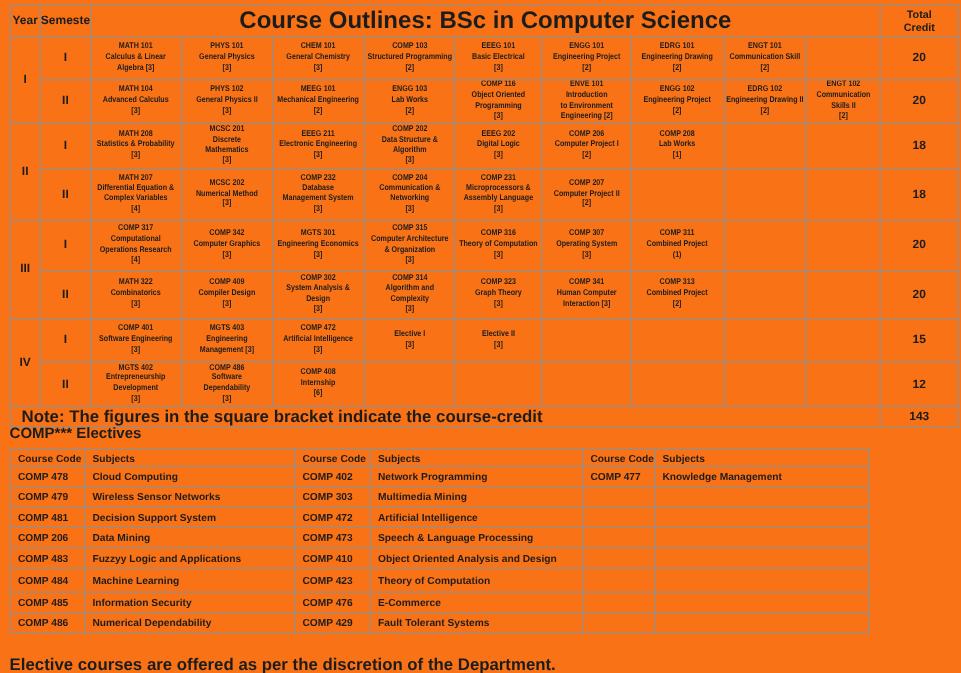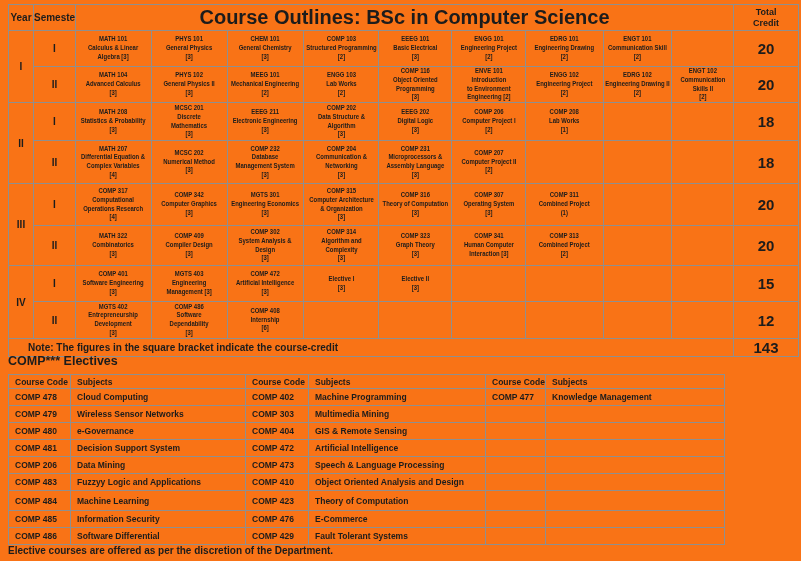--- a/index.html
+++ b/index.html
@@ -11,29 +11,29 @@
   
   .main { position:absolute; left:8px; top:4px; width:790px; border:1px solid #4f4f4f; }
   .main td { border:1px solid #8f8f8f; text-align:center; vertical-align:middle; padding:0; overflow:hidden; }
   .main .title { font-size:20px; font-weight:bold; }
   .main .hcell { font-size:10px; font-weight:bold; }
   .main .tch { font-size:9px; font-weight:bold; white-space:pre-line; line-height:1.15; }
   .main .yr  { font-size:10px; font-weight:bold; }
   .main .sem { font-size:10px; font-weight:bold; }
   .cc { font-size:7px; font-weight:bold; line-height:1.25; white-space:pre-line;
         width:117.6%; margin-left:-8.8%; transform:scaleX(.85); transform-origin:50% 50%; }
-  .main .tot { font-size:15px; font-weight:bold; }
-  .main .noteCell { text-align:left; font-size:10px; font-weight:bold; padding-left:19px; }
+  .main .tot { font-size:10px; font-weight:bold; }
+  .main .noteCell { text-align:left; font-size:14px; font-weight:bold; padding-left:9px; }
 
   
   .etitle { position:absolute; left:8px; top:354px; font-size:12.5px; font-weight:bold; }
   .elect { position:absolute; left:8px; top:374px; width:716px; border:1px solid #666; }
   .elect td { border:1px solid #8f8f8f; font-size:8.5px; font-weight:bold; text-align:left;
               vertical-align:middle; padding:0 2px 0 6px; overflow:hidden; white-space:nowrap; }
-  .footer { position:absolute; left:8px; top:545px; font-size:10px; font-weight:bold; }
+  .footer { position:absolute; left:8px; top:545px; font-size:14px; font-weight:bold; }
 </style>
 </head>
 <body>
 
 <div class="page">
 
   <table class="main">
     <colgroup>
       <col style="width:25px">
         <col style="width:42px">
@@ -453,37 +453,29 @@
       <td>Subjects</td>
       <td>Course Code</td>
       <td>Subjects</td>
       <td>Course Code</td>
       <td>Subjects</td>
     </tr>
     <tr style="height:17px">
       <td>COMP 478</td>
       <td>Cloud Computing</td>
       <td>COMP 402</td>
-      <td>Machine Programming</td>
+      <td>Network Programming</td>
       <td>COMP 477</td>
       <td>Knowledge Management</td>
     </tr>
     <tr style="height:17px">
       <td>COMP 479</td>
       <td>Wireless Sensor Networks</td>
       <td>COMP 303</td>
       <td>Multimedia Mining</td>
-      <td></td>
-      <td></td>
-    </tr>
-    <tr style="height:17px">
-      <td>COMP 480</td>
-      <td>e-Governance</td>
-      <td>COMP 404</td>
-      <td>GIS &amp; Remote Sensing</td>
       <td></td>
       <td></td>
     </tr>
     <tr style="height:17px">
       <td>COMP 481</td>
       <td>Decision Support System</td>
       <td>COMP 472</td>
       <td>Artificial Intelligence</td>
       <td></td>
       <td></td>
@@ -515,21 +507,21 @@
     <tr style="height:17px">
       <td>COMP 485</td>
       <td>Information Security</td>
       <td>COMP 476</td>
       <td>E-Commerce</td>
       <td></td>
       <td></td>
     </tr>
     <tr style="height:17px">
       <td>COMP 486</td>
-      <td>Software Differential</td>
+      <td>Numerical Dependability</td>
       <td>COMP 429</td>
       <td>Fault Tolerant Systems</td>
       <td></td>
       <td></td>
     </tr>
   </tbody>
     </table>
 
   <div class="footer">Elective courses are offered as per the discretion of the Department.</div>
 

